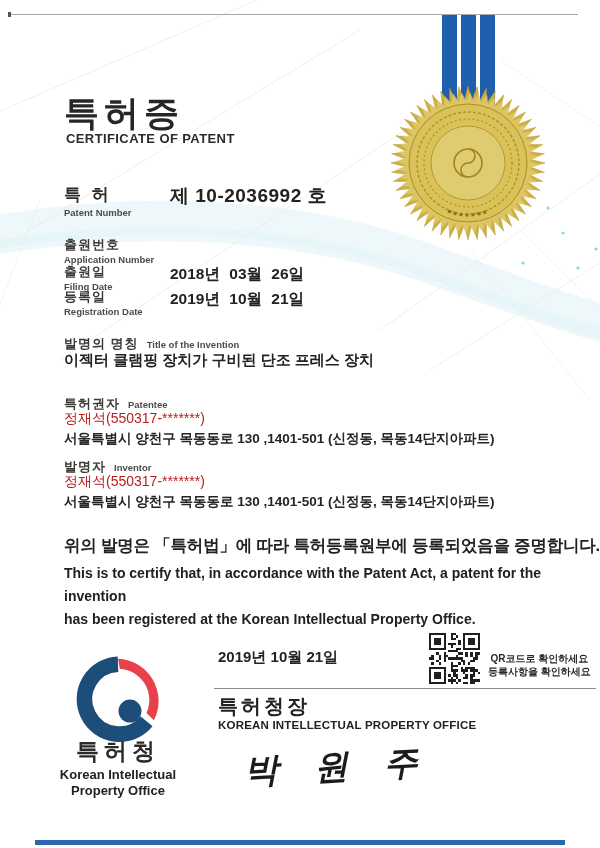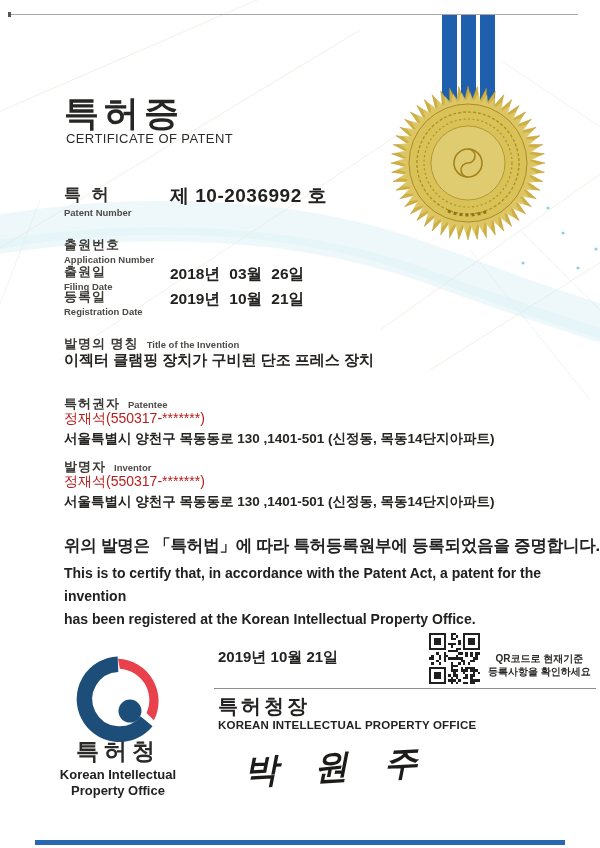--- a/index.html
+++ b/index.html
@@ -10,21 +10,21 @@
   .abs{position:absolute;}
   .bg{position:absolute;left:0;top:0;z-index:0;}
   .topline{position:absolute;left:8px;right:22px;top:14px;height:1px;background:#a8a8a8;z-index:1;}
   .tick{position:absolute;left:8px;top:12px;width:3px;height:5px;background:#555;z-index:1;}
   .ribbon{
     position:absolute;left:442px;top:15px;width:53px;height:102px;z-index:2;
     background:linear-gradient(90deg,#1e5fae 0 15px,#ffffff 15px 19px,#1e5fae 19px 34px,#ffffff 34px 38px,#1e5fae 38px 53px);
   }
   .medal{position:absolute;left:388px;top:83px;z-index:3;}
   .title-ko{position:absolute;left:64px;top:90px;font-size:35px;font-weight:800;letter-spacing:5px;color:#262624;z-index:4;}
-  .title-en{position:absolute;left:66px;top:131px;font-size:13px;font-weight:400;letter-spacing:0.4px;color:#2b2b29;z-index:4;}
+  .title-en{position:absolute;left:66px;top:131px;font-size:13px;font-weight:700;letter-spacing:0.4px;color:#2b2b29;z-index:4;}
   .lab-ko{font-size:13px;font-weight:700;color:#3a3936;letter-spacing:1px;}
   .lab-en{font-size:9.5px;font-weight:600;color:#4c4b48;}
   .patent-lab-ko{font-size:17px;font-weight:800;letter-spacing:3px;color:#2c2b29;}
   .val{font-weight:700;color:#232220;}
   .v19{font-size:19px;letter-spacing:0.5px;}
   .v15{font-size:15.5px;word-spacing:5px;}
   .inline-en{font-size:9.5px;font-weight:600;color:#4c4b48;margin-left:8px;letter-spacing:0;}
   .body-bold{font-size:14px;font-weight:400;color:#b91c1c;}
   .addr{font-size:13.5px;font-weight:700;color:#252422;}
   .stmt-ko{font-size:16.5px;font-weight:700;color:#222120;letter-spacing:-0.2px;}
@@ -250,21 +250,21 @@
       <rect x="1" y="1" width="5" height="5" fill="#ffffff"></rect>
       <rect x="2" y="2" width="3" height="3" fill="#1f1f1f"></rect>
       <rect x="14" y="0" width="7" height="7" fill="#1f1f1f"></rect>
       <rect x="15" y="1" width="5" height="5" fill="#ffffff"></rect>
       <rect x="16" y="2" width="3" height="3" fill="#1f1f1f"></rect>
       <rect x="0" y="14" width="7" height="7" fill="#1f1f1f"></rect>
       <rect x="1" y="15" width="5" height="5" fill="#ffffff"></rect>
       <rect x="2" y="16" width="3" height="3" fill="#1f1f1f"></rect>
     </svg>
   <div class="abs z4 qr-cap" style="left:488px;top:652px;text-align:center;">
-    <div>QR코드로 현재기준</div>
+    <div>QR코드로 확인하세요</div>
     <div>등록사항을 확인하세요</div>
   </div>
 
   <div class="sep"></div>
 
   <div class="abs z4 chief" style="left:218px;top:693px;">특허청장</div>
   <div class="abs z4 comm" style="left:218px;top:719px;">
     <div>KOREAN INTELLECTUAL PROPERTY OFFICE</div>
   </div>
   <div class="abs z4 sig" style="left:244px;top:744px;">박 원 주</div>

